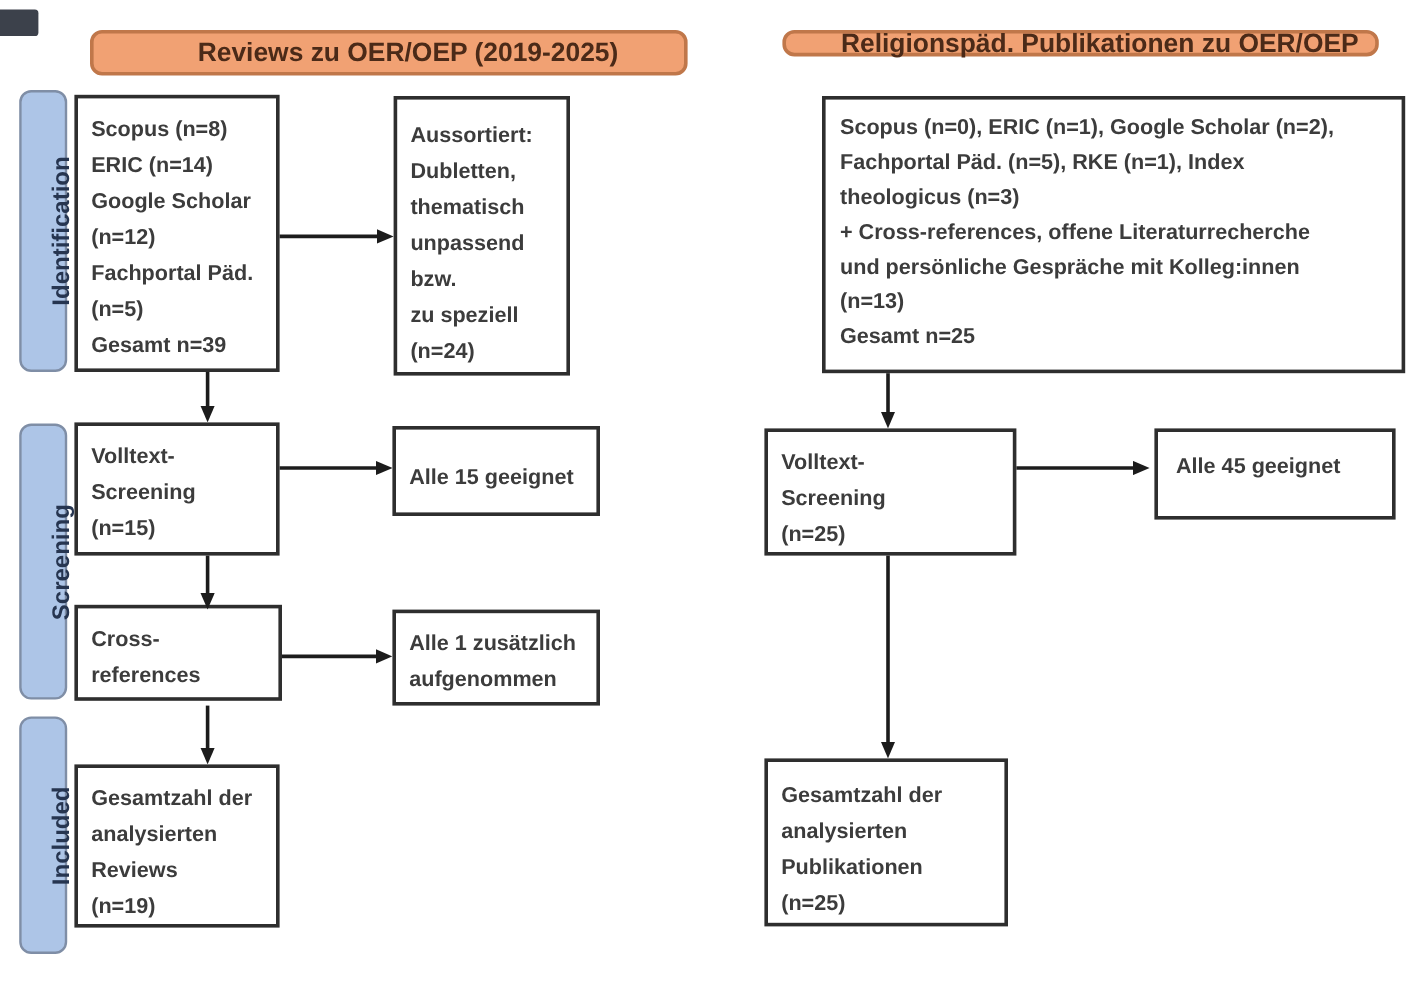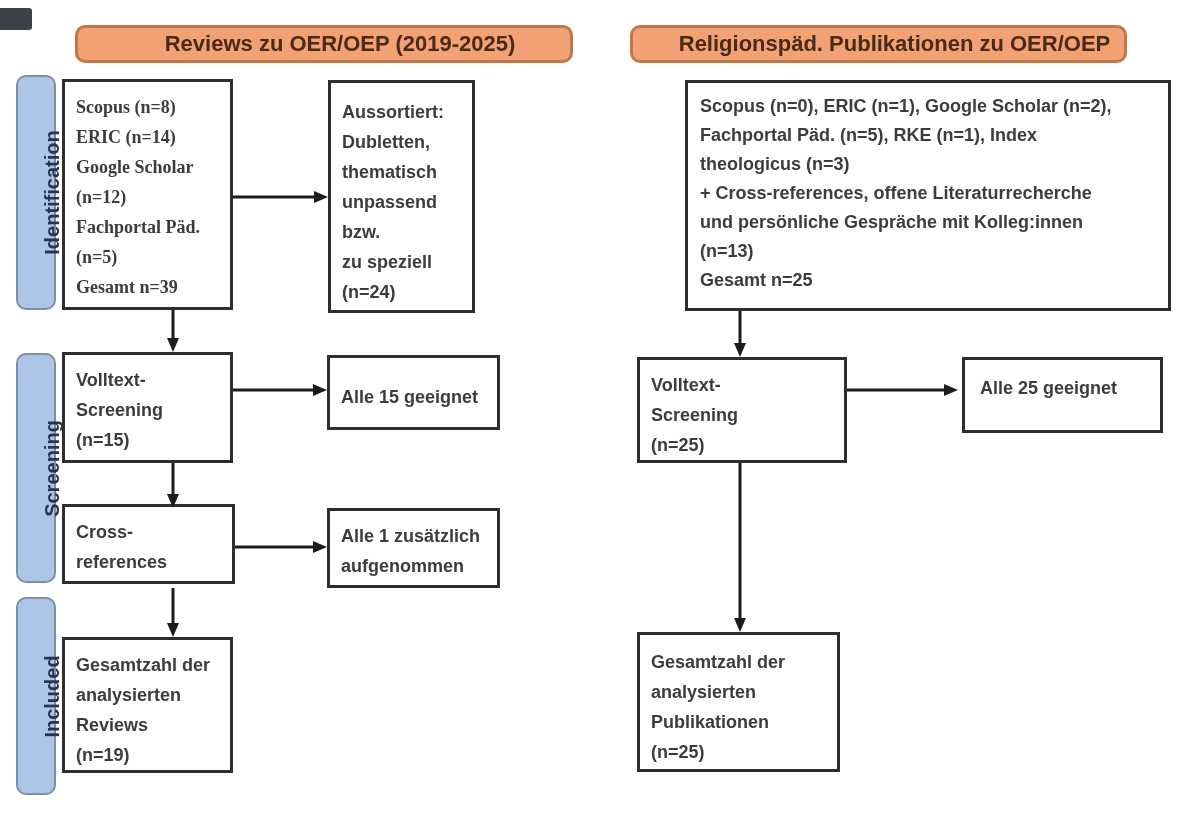--- a/index.html
+++ b/index.html
@@ -47,33 +47,33 @@
   .box.wide{line-height:29px;padding:9px 12px;}
   svg.arrows{position:absolute;left:0;top:0;pointer-events:none;}
   .artifact{background:#3c414b;border-radius:0 3px 3px 0;}
 </style>
 </head>
 <body>
 
 <div class="abs artifact" style="left:0;top:8px;width:5px;height:22px;"></div>
 
 <div class="abs header" style="left:75px;top:25px;width:498px;height:38px;">Reviews zu OER/OEP (2019-2025)</div>
-<div class="abs header" style="left:630px;top:25px;width:497px;height:38px;">Religionspäd. Publikationen zu OER/OEP</div>
+<div class="abs header" style="left:652px;top:25px;width:497px;height:22px;">Religionspäd. Publikationen zu OER/OEP</div>
 
 <div class="abs stage" style="left:16px;top:75px;width:40px;height:235px;">
   <span class="label">Identification</span>
 </div>
 <div class="abs stage" style="left:16px;top:353px;width:40px;height:230px;">
   <span class="label">Screening</span>
 </div>
 <div class="abs stage" style="left:16px;top:597px;width:40px;height:198px;">
   <span class="label">Included</span>
 </div>
 
-<div class="abs box" style="left:62px;top:79px;width:171px;height:231px;font-family:Liberation Serif, serif;">Scopus (n=8)
+<div class="abs box" style="left:62px;top:79px;width:171px;height:231px;">Scopus (n=8)
 ERIC (n=14)
 Google Scholar
 (n=12)
 Fachportal Päd.
 (n=5)
 Gesamt n=39</div>
 <div class="abs box" style="left:328px;top:80px;width:147px;height:233px;padding-top:14px;">Aussortiert:
 Dubletten,
 thematisch
 unpassend bzw.
@@ -95,21 +95,21 @@
 <div class="abs box wide" style="left:637px;top:80px;width:486px;height:231px;margin-left:48px;">Scopus (n=0), ERIC (n=1), Google Scholar (n=2),
 Fachportal Päd. (n=5), RKE (n=1), Index
 theologicus (n=3)
 + Cross-references, offene Literaturrecherche
 und persönliche Gespräche mit Kolleg:innen
 (n=13)
 Gesamt n=25</div>
 <div class="abs box" style="left:637px;top:357px;width:210px;height:106px;">Volltext-
 Screening
 (n=25)</div>
-<div class="abs box" style="left:962px;top:357px;width:201px;height:76px;padding-top:13px;padding-left:15px;">Alle 25 geeignet</div>
+<div class="abs box" style="left:962px;top:357px;width:201px;height:76px;padding-top:13px;padding-left:15px;">Alle 45 geeignet</div>
 <div class="abs box" style="left:637px;top:632px;width:203px;height:140px;padding-top:12px;">Gesamtzahl der
 analysierten
 Publikationen
 (n=25)</div>
 
 <svg class="arrows" width="1182" height="820" viewBox="0 0 1182 820">
   <defs>
     <marker id="ah" markerUnits="userSpaceOnUse" markerWidth="14" markerHeight="12" viewBox="0 0 14 12" refX="3" refY="6" orient="auto">
       <path d="M0,0 L14,6 L0,12 Z" fill="#1c1c1c"></path>
     </marker>

